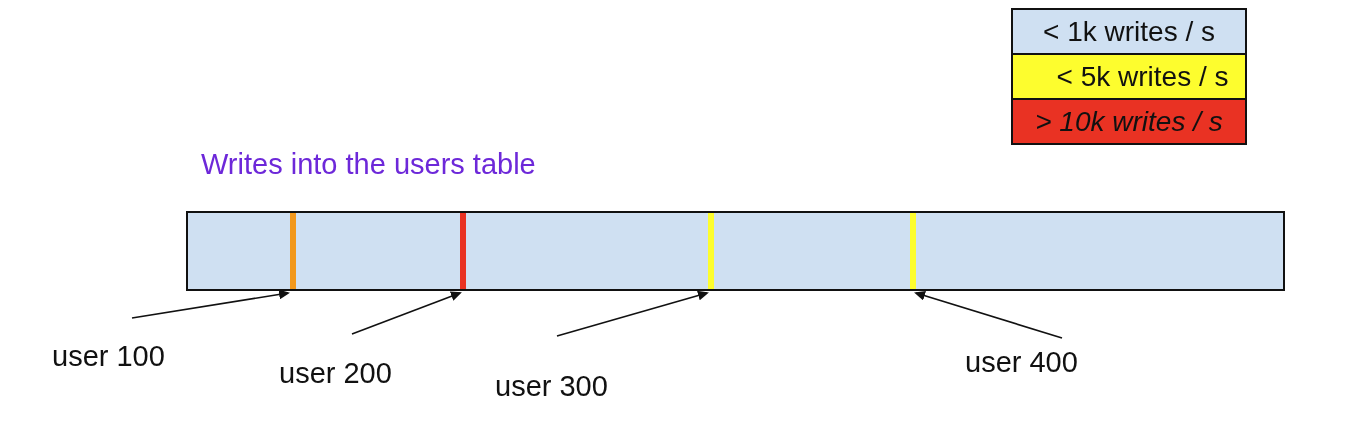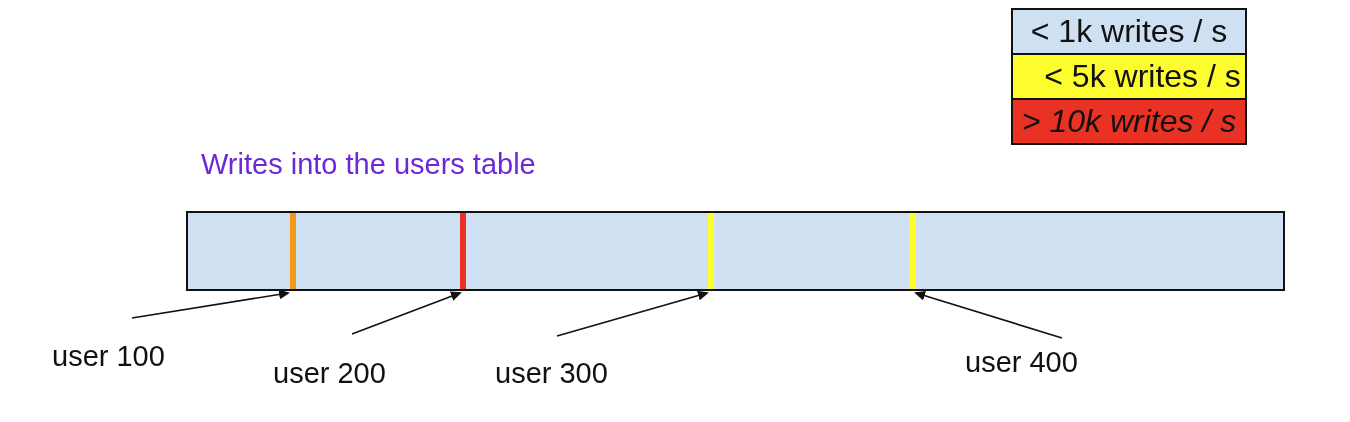--- a/index.html
+++ b/index.html
@@ -31,21 +31,21 @@
   }
   .legend-row {
     box-sizing: border-box;
     width: 236px;
     height: 47px;
     border: 2px solid #111111;
     margin-top: -2px;
     display: flex;
     align-items: center;
     justify-content: center;
-    font-size: 32px;
+    font-size: 28px;
     color: #111111;
     white-space: nowrap;
   }
   .legend-row:first-child { margin-top: 0; }
   .bar {
     position: absolute;
     left: 186px;
     top: 211px;
     width: 1099px;
     height: 80px;
@@ -94,22 +94,22 @@
   </div>
 
   <div class="bar">
     <div class="stripe" style="left: 102px; background: rgb(242, 152, 28);"></div>
     <div class="stripe" style="left: 272px; background: rgb(233, 50, 35);"></div>
     <div class="stripe" style="left: 520px; background: rgb(253, 253, 46);"></div>
     <div class="stripe" style="left: 722px; background: rgb(253, 253, 46);"></div>
   </div>
 
   <div class="user-label" style="left: 52px; top: 340px;">user 100</div>
-  <div class="user-label" style="left: 273px; top: 357px; text-align: center;">user 200</div>
-  <div class="user-label" style="left: 495px; top: 357px;">user 300</div>
+  <div class="user-label" style="left: 279px; top: 357px; text-align: center;">user 200</div>
+  <div class="user-label" style="left: 495px; top: 370px;">user 300</div>
   <div class="user-label" style="left: 965px; top: 346px;">user 400</div>
 
   <svg class="arrows-layer" viewBox="0 0 1350 422">
     <defs>
       <marker id="ah" markerWidth="12" markerHeight="10" refX="9" refY="5" orient="auto" markerUnits="userSpaceOnUse">
         <path d="M0,0 L11,5 L0,10 z" fill="#111111"></path>
       </marker>
     </defs>
   <line x1="132" y1="318" x2="288" y2="293" stroke="#111111" stroke-width="1.6" marker-end="url(#ah)"></line>
       <line x1="352" y1="334" x2="460" y2="293" stroke="#111111" stroke-width="1.6" marker-end="url(#ah)"></line>

